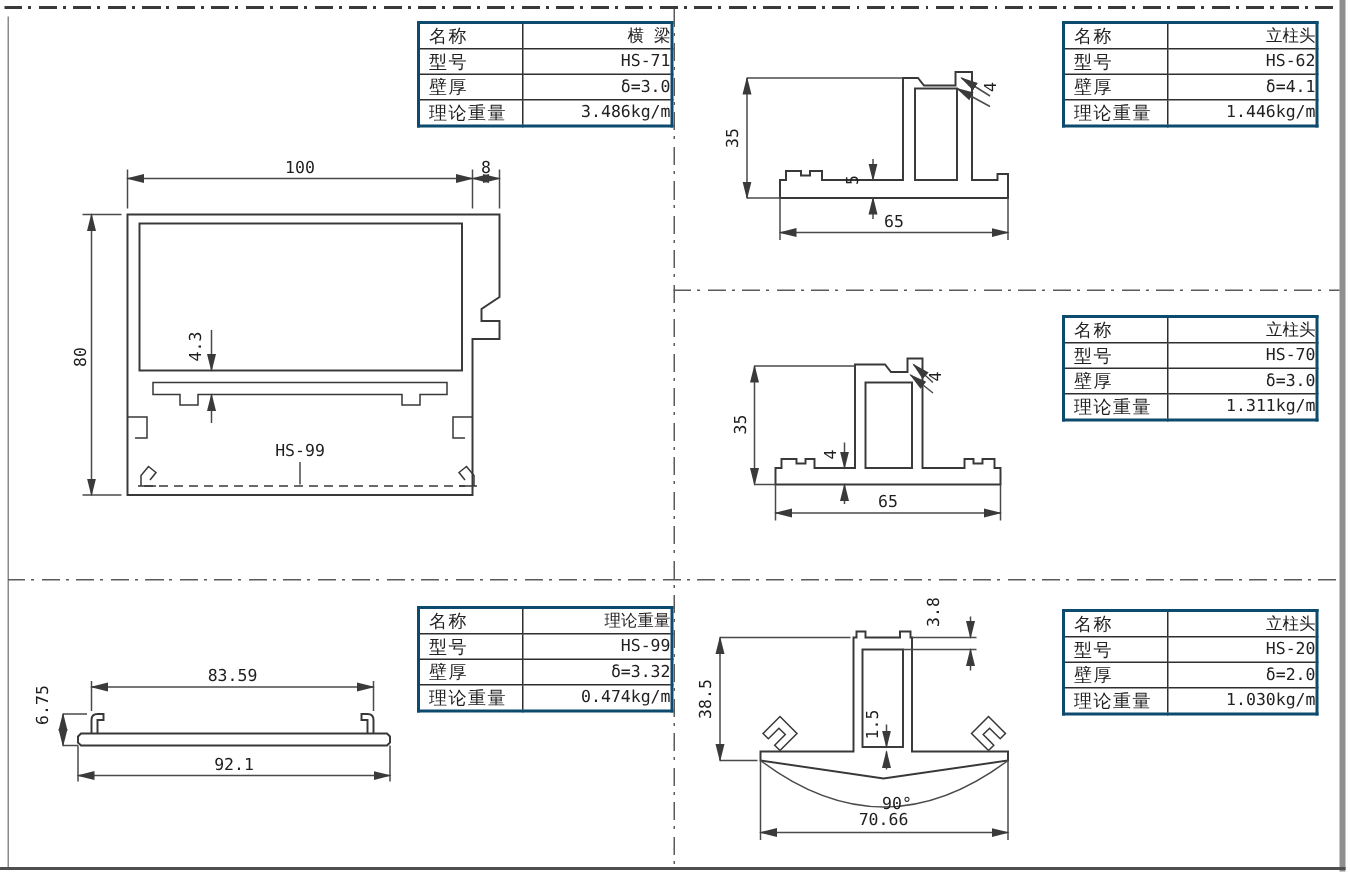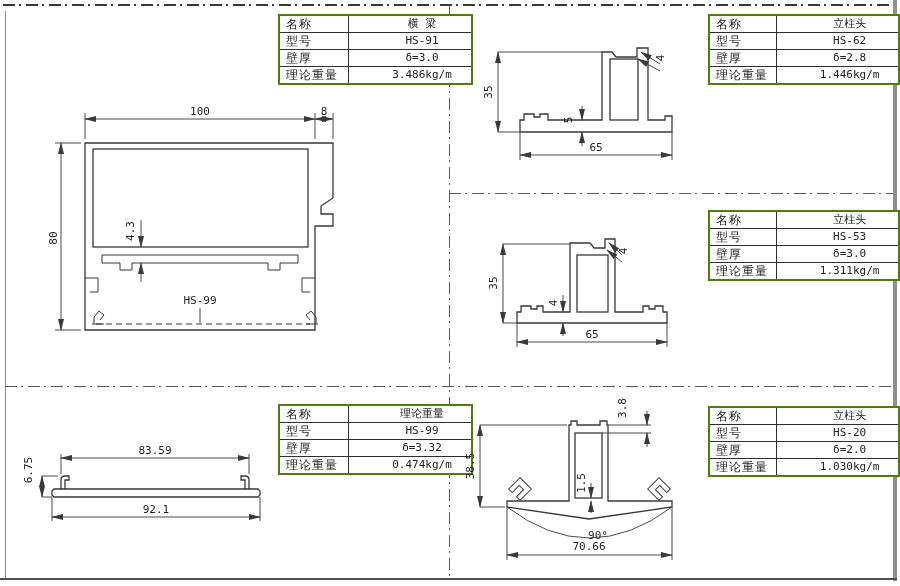--- a/index.html
+++ b/index.html
@@ -10,25 +10,25 @@
     background:repeating-linear-gradient(90deg,#5a5a5a 0,#5a5a5a 12px,transparent 12px,transparent 16px,#5a5a5a 16px,#5a5a5a 18px,transparent 18px,transparent 23px);}
   .sep-v{position:absolute;width:1px;
     background:repeating-linear-gradient(180deg,#5a5a5a 0,#5a5a5a 12px,transparent 12px,transparent 16px,#5a5a5a 16px,#5a5a5a 18px,transparent 18px,transparent 23px);}
   .frame-top{left:3px;top:4px;width:892px;height:2px;
     background:repeating-linear-gradient(90deg,#3a3a3a 0,#3a3a3a 12px,transparent 12px,transparent 16px,#3a3a3a 16px,#3a3a3a 18px,transparent 18px,transparent 23px);}
   .frame-left{position:absolute;left:5px;top:11px;width:1px;height:567px;background:#8a8a8a;}
   .frame-right{position:absolute;left:893px;top:0;width:4px;height:581px;background:#8f8f8f;}
   .frame-bottom{position:absolute;left:0;top:578px;width:897px;height:2px;background:#4f4f4f;}
   
   table.spec{position:absolute;border-collapse:collapse;background:#fff;
-    border:2px solid #4d7c0f;font-size:12px;}
+    border:2px solid #0c4a6e;font-size:12px;}
   table.spec td{border:1px solid #2e2e2e;height:16px;line-height:16px;padding:0;}
   table.spec td.lbl{width:62px;padding-left:6px;text-align:left;letter-spacing:1px;}
-  table.spec td.val{width:98px;text-align:center;
-    font-family:"DejaVu Sans Mono",monospace;font-size:11px;padding-left:24px;}
+  table.spec td.val{width:98px;text-align:right;
+    font-family:"DejaVu Sans Mono",monospace;font-size:11px;}
   
   svg.draw{position:absolute;overflow:visible;}
   .prof{fill:none;stroke:#383838;stroke-width:1.3;}
   .thin{fill:none;stroke:#383838;stroke-width:1;}
   .dim{fill:none;stroke:#4a4a4a;stroke-width:1;}
   .dash{fill:none;stroke:#383838;stroke-width:1;stroke-dasharray:6 4;}
   text.dt{font-family:"DejaVu Sans Mono",monospace;font-size:11px;fill:#1e1e1e;}
 </style>
 </head>
 <body>
@@ -55,21 +55,21 @@
 
   
   <table class="spec" style="left:278px;top:14px;">
     <tbody>
         <tr>
           <td class="lbl">名称</td>
           <td class="val">横 梁</td>
         </tr>
     <tr>
           <td class="lbl">型号</td>
-          <td class="val">HS-91</td>
+          <td class="val">HS-71</td>
         </tr>
     <tr>
           <td class="lbl">壁厚</td>
           <td class="val">δ=3.0</td>
         </tr>
     <tr>
           <td class="lbl">理论重量</td>
           <td class="val">3.486kg/m</td>
         </tr>
   </tbody>
@@ -81,39 +81,39 @@
         <tr>
           <td class="lbl">名称</td>
           <td class="val">立柱头</td>
         </tr>
     <tr>
           <td class="lbl">型号</td>
           <td class="val">HS-62</td>
         </tr>
     <tr>
           <td class="lbl">壁厚</td>
-          <td class="val">δ=2.8</td>
+          <td class="val">δ=4.1</td>
         </tr>
     <tr>
           <td class="lbl">理论重量</td>
           <td class="val">1.446kg/m</td>
         </tr>
   </tbody>
     </table>
 
   
   <table class="spec" style="left:708px;top:210px;">
     <tbody>
         <tr>
           <td class="lbl">名称</td>
           <td class="val">立柱头</td>
         </tr>
     <tr>
           <td class="lbl">型号</td>
-          <td class="val">HS-53</td>
+          <td class="val">HS-70</td>
         </tr>
     <tr>
           <td class="lbl">壁厚</td>
           <td class="val">δ=3.0</td>
         </tr>
     <tr>
           <td class="lbl">理论重量</td>
           <td class="val">1.311kg/m</td>
         </tr>
   </tbody>

